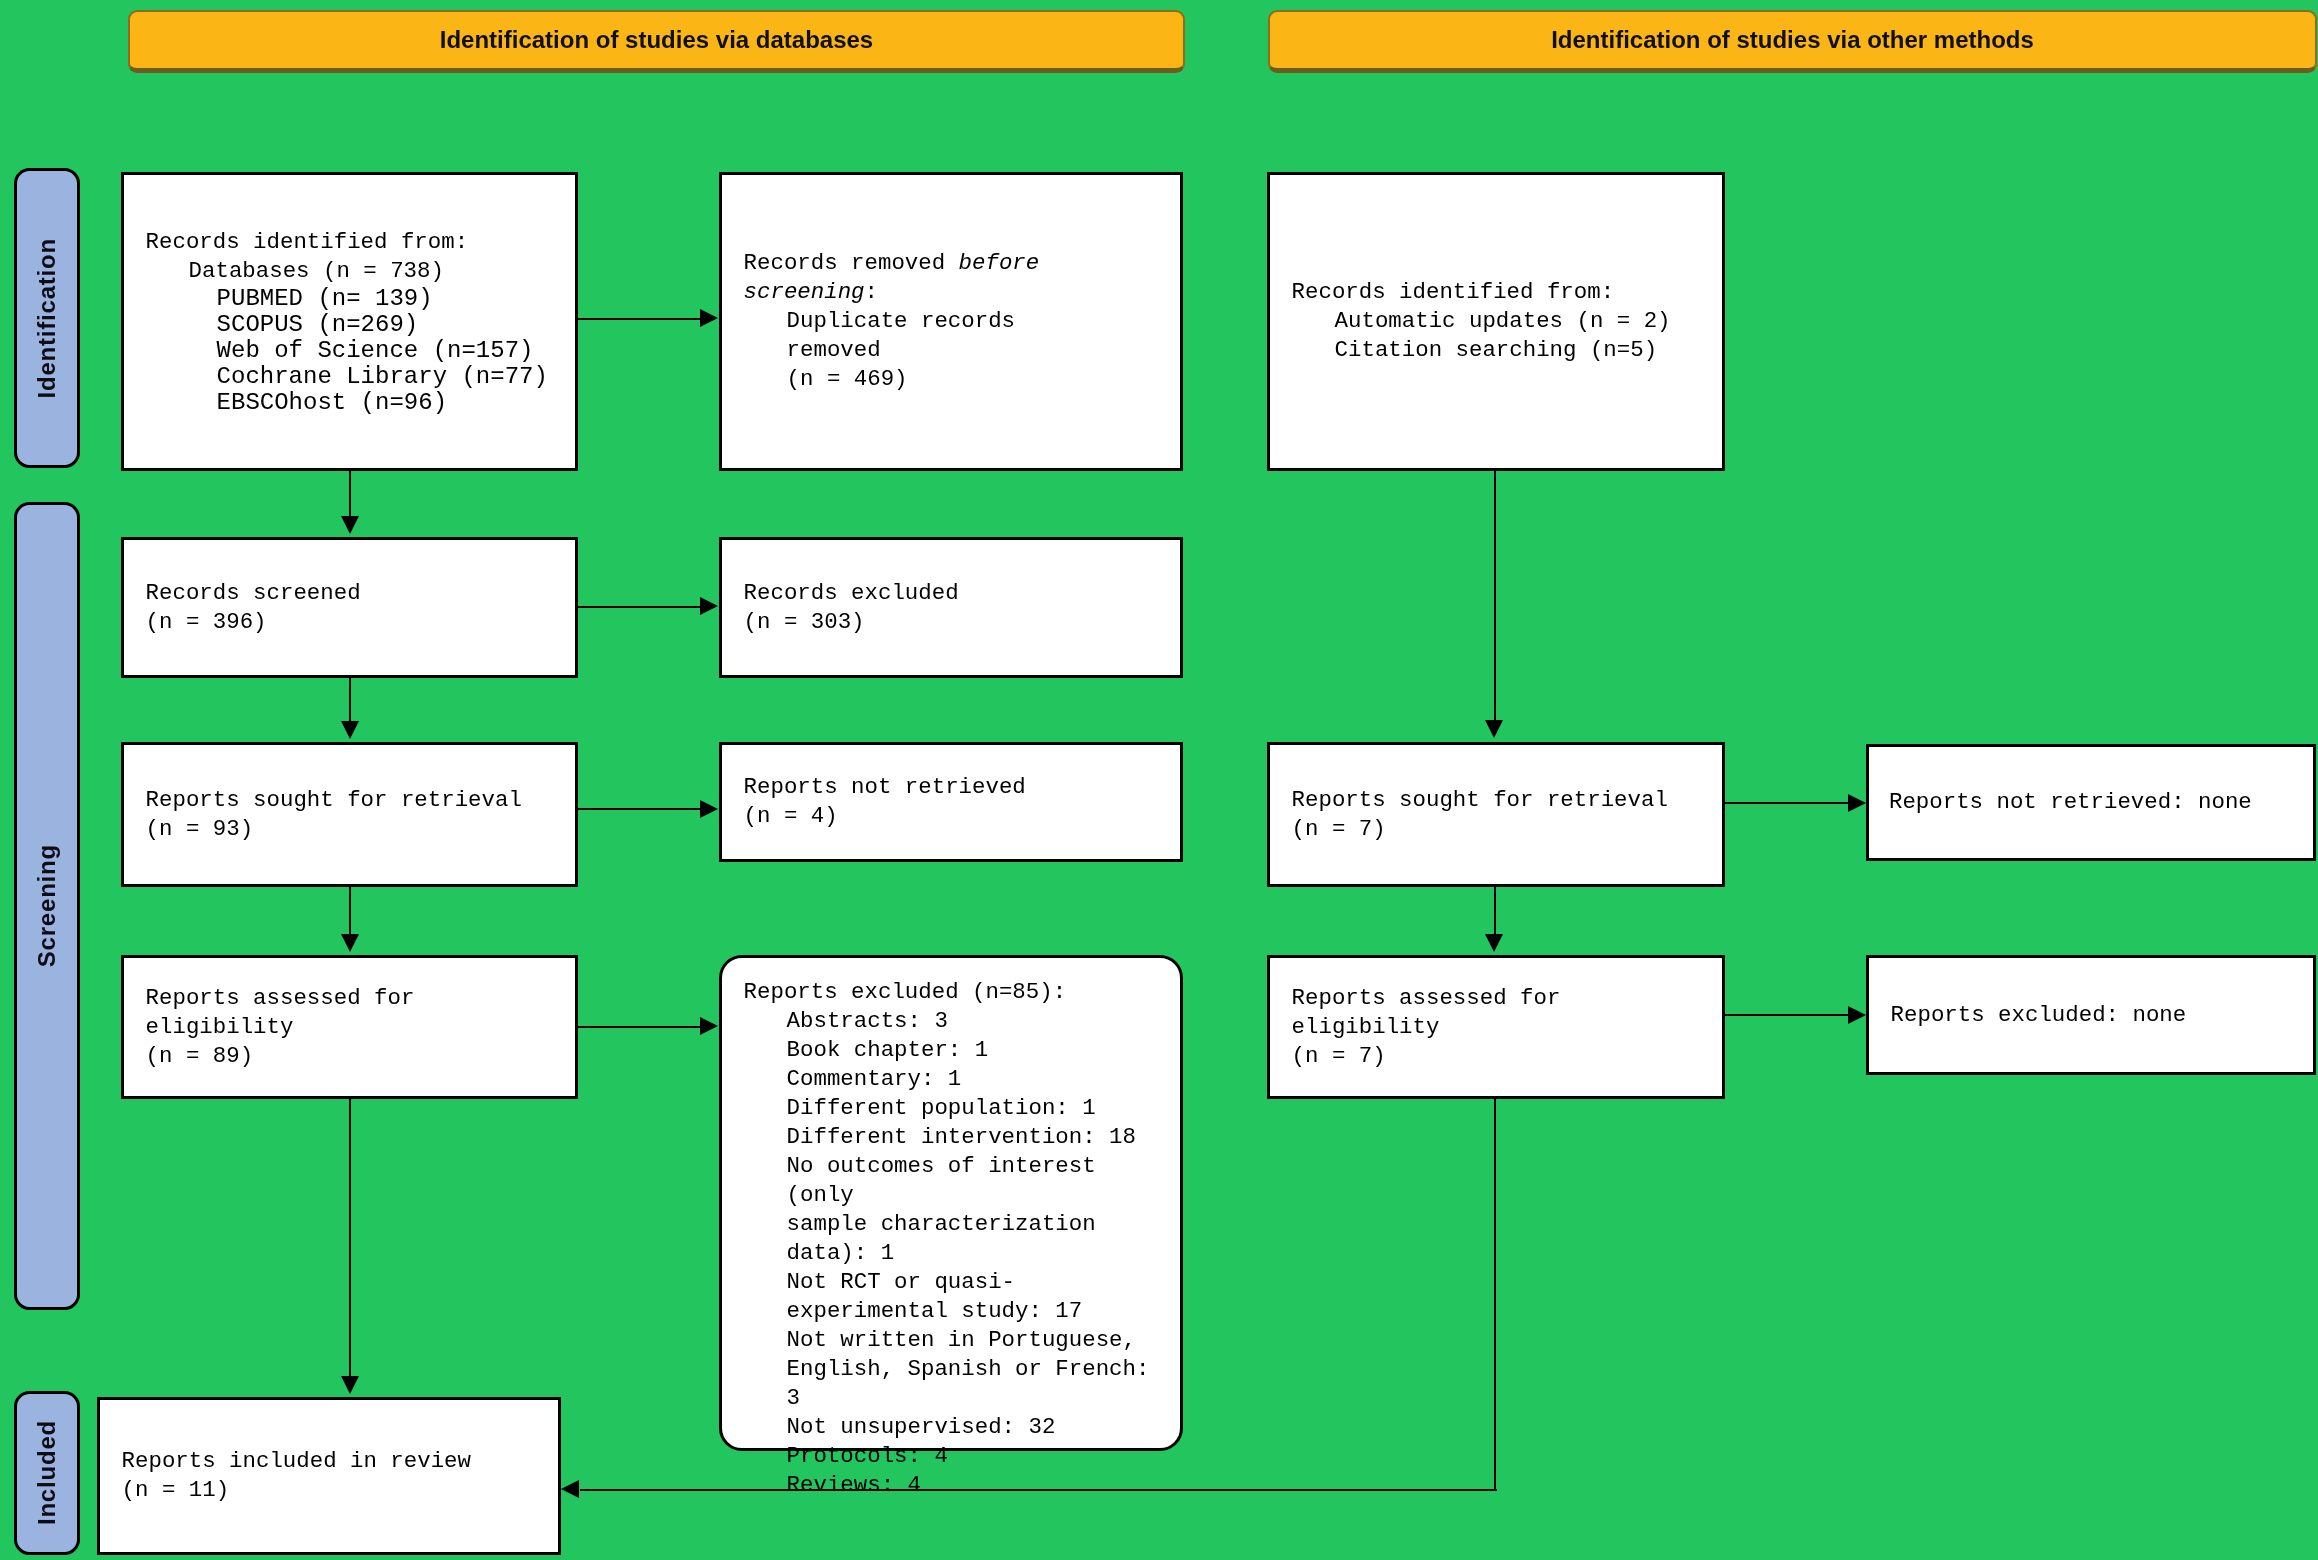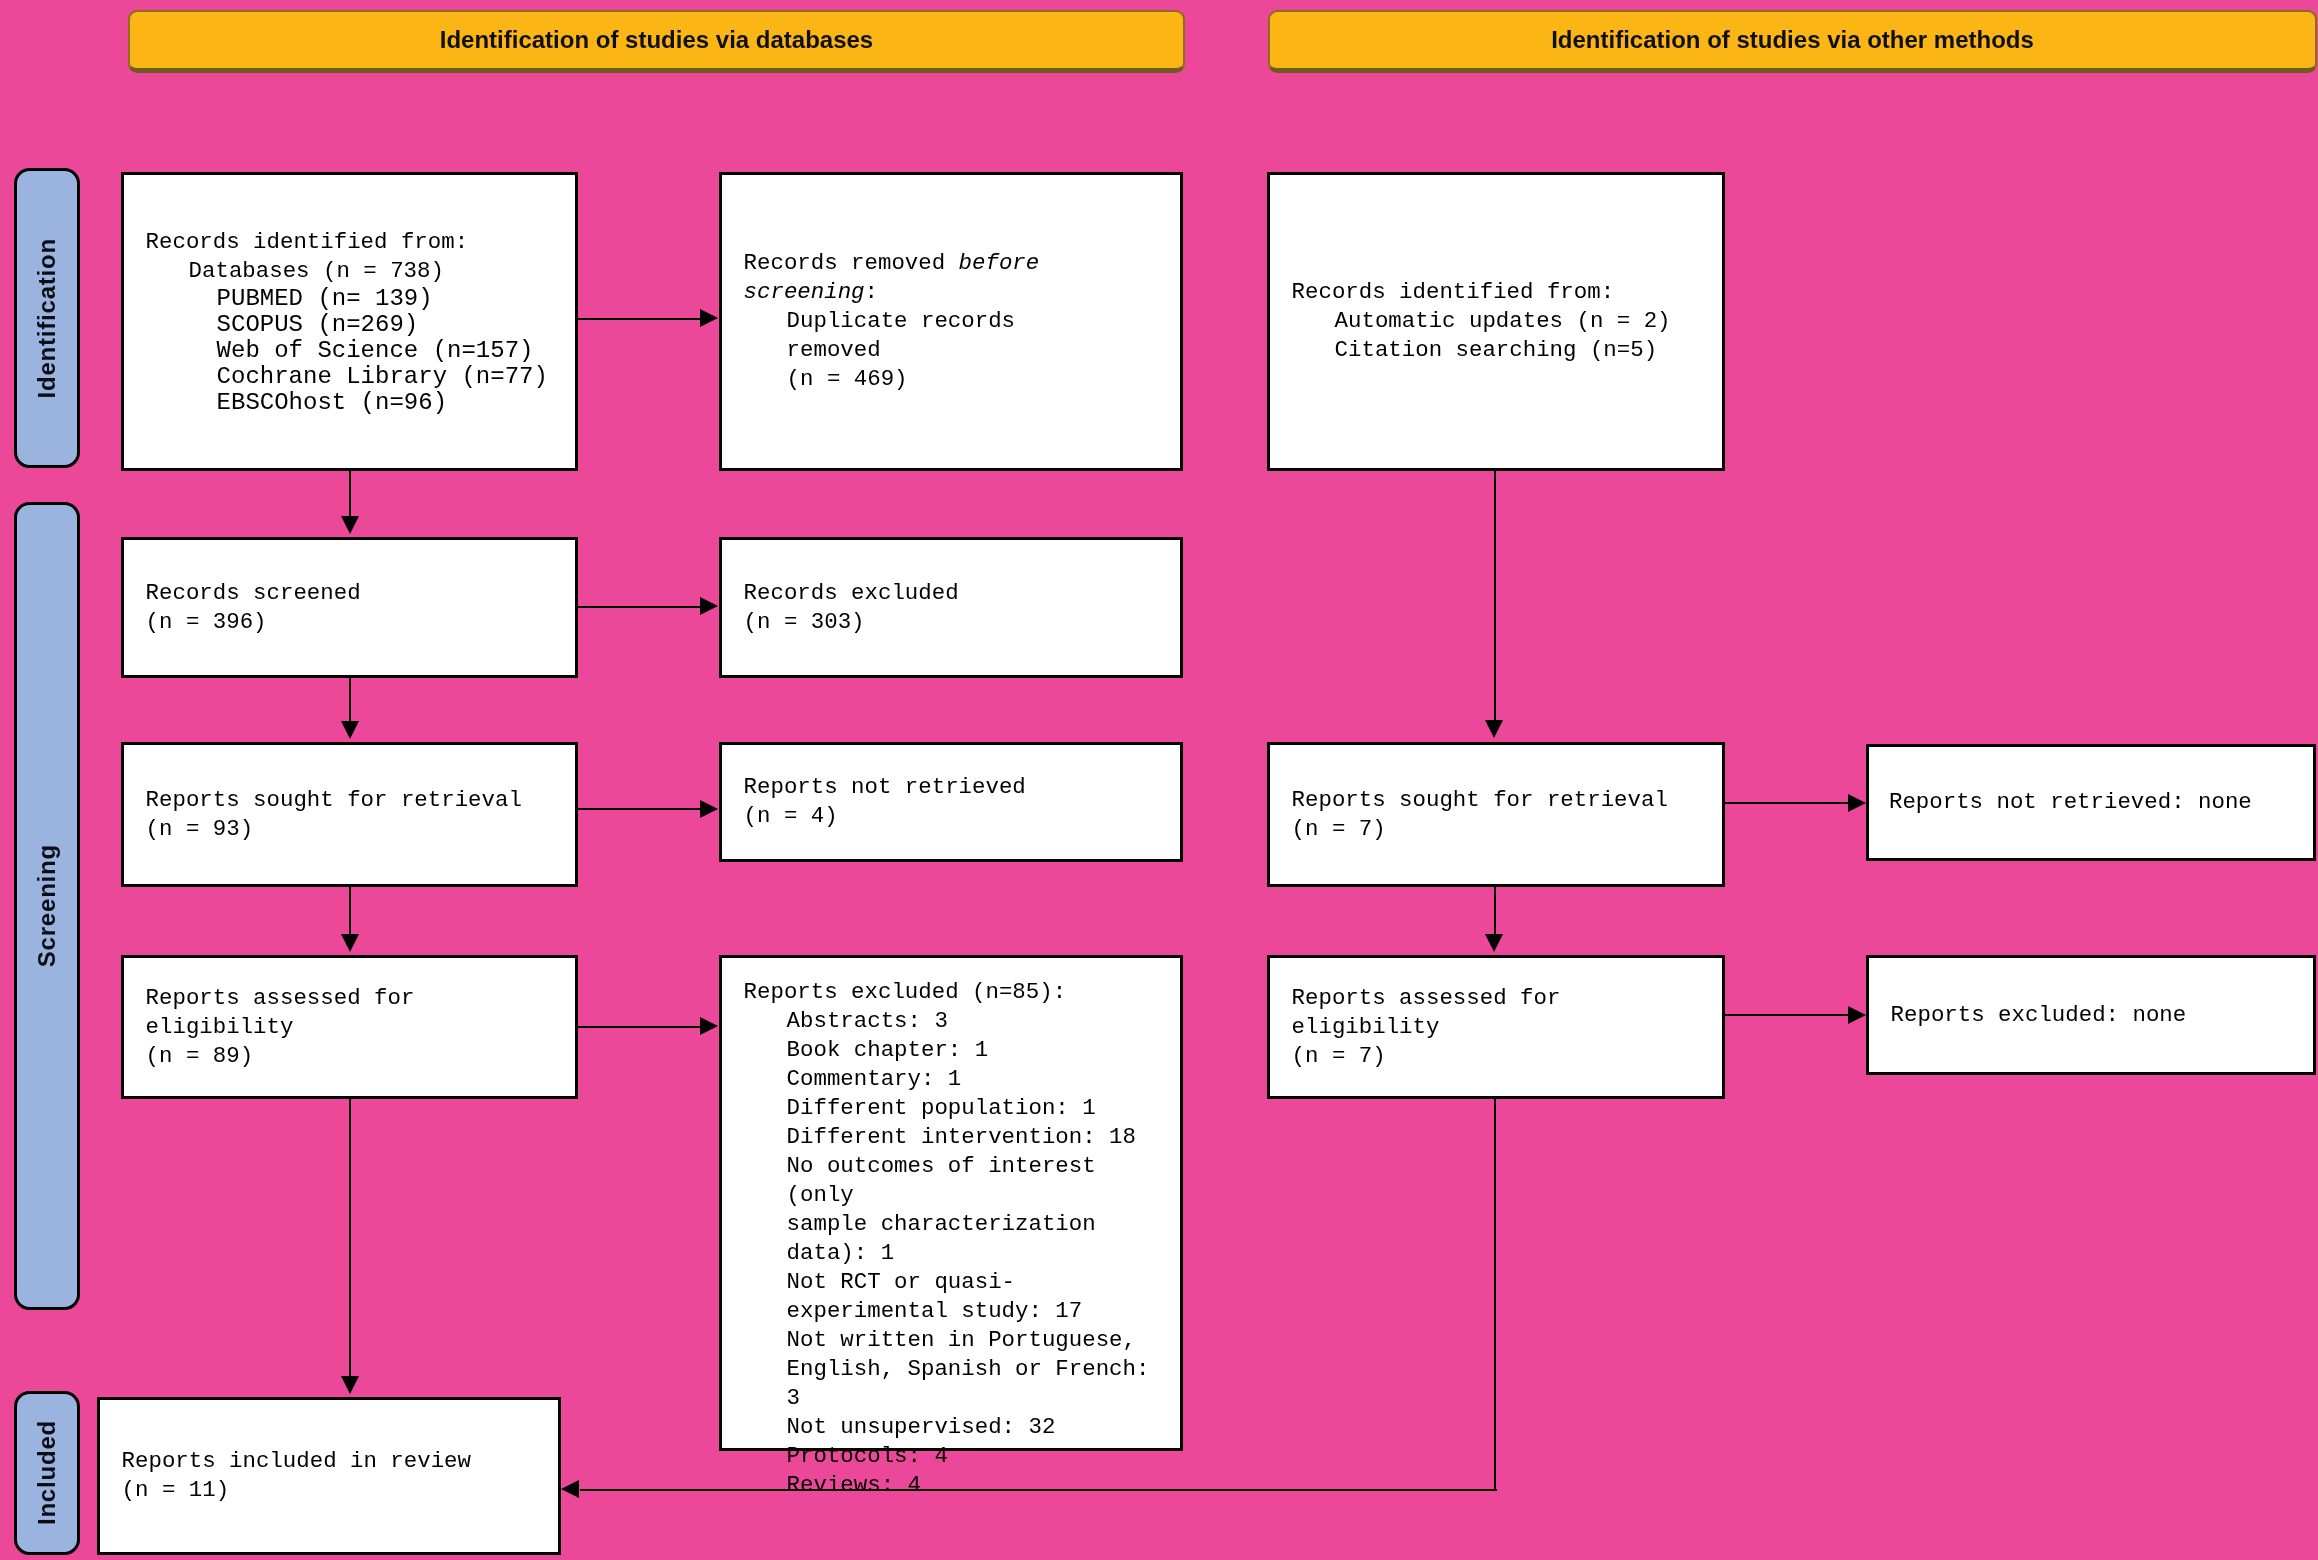--- a/index.html
+++ b/index.html
@@ -1,33 +1,33 @@
 <!DOCTYPE html>
 <html style="font-size:12.4px"><head>
 <meta charset="utf-8">
 <style>
   html,body{margin:0;padding:0;background:#ffffff;}
-  .stage{position:relative;width:2319px;height:1560px;background:#ec4899;
+  .stage{position:relative;width:2319px;height:1560px;background:#22c55e;
          font-family:"Liberation Sans",sans-serif;color:#000;overflow:hidden;}
 
   .banner{position:absolute;background:#FBB615;border:2.3px solid #8A6D1F;
           border-bottom:5.4px solid #6E5B1E;border-radius:9.3px;box-sizing:border-box;
           display:flex;align-items:center;justify-content:center;
           font-weight:bold;font-size:24px;color:#101010;}
 
   .stagebar{position:absolute;background:#9BB3DF;border:3.9px solid #000;
             border-radius:15.5px;box-sizing:border-box;
             display:flex;align-items:center;justify-content:center;}
   .stagebar span{writing-mode:vertical-rl;transform:rotate(180deg);
                  font-weight:bold;font-size:24px;color:#0d0d16;letter-spacing:0.8px;}
 
   .box{position:absolute;background:#fff;border:3.9px solid #000;box-sizing:border-box;
        display:flex;flex-direction:column;justify-content:center;align-items:flex-start;
        padding:20px 21.6px;font-size:22.4px;line-height:29px;white-space:pre-line;font-family:Liberation Mono, monospace;}
-  .box.top{justify-content:flex-start;}
+  .box.top{justify-content:flex-start;border-radius:23px;}
   .ind1{padding-left:43px;}
   .ind2{padding-left:71px;font-size:24px;line-height:26px;}
   .it{font-style:italic;}
 
   .hline,.vline{position:absolute;background:#000;}
   .hline{height:2.3px;}
   .vline{width:2.3px;}
   .head{position:absolute;width:0;height:0;}
   .head.right{border-left:18.5px solid #000;border-top:9.3px solid transparent;border-bottom:9.3px solid transparent;}
   .head.down{border-top:18.5px solid #000;border-left:9.3px solid transparent;border-right:9.3px solid transparent;}

